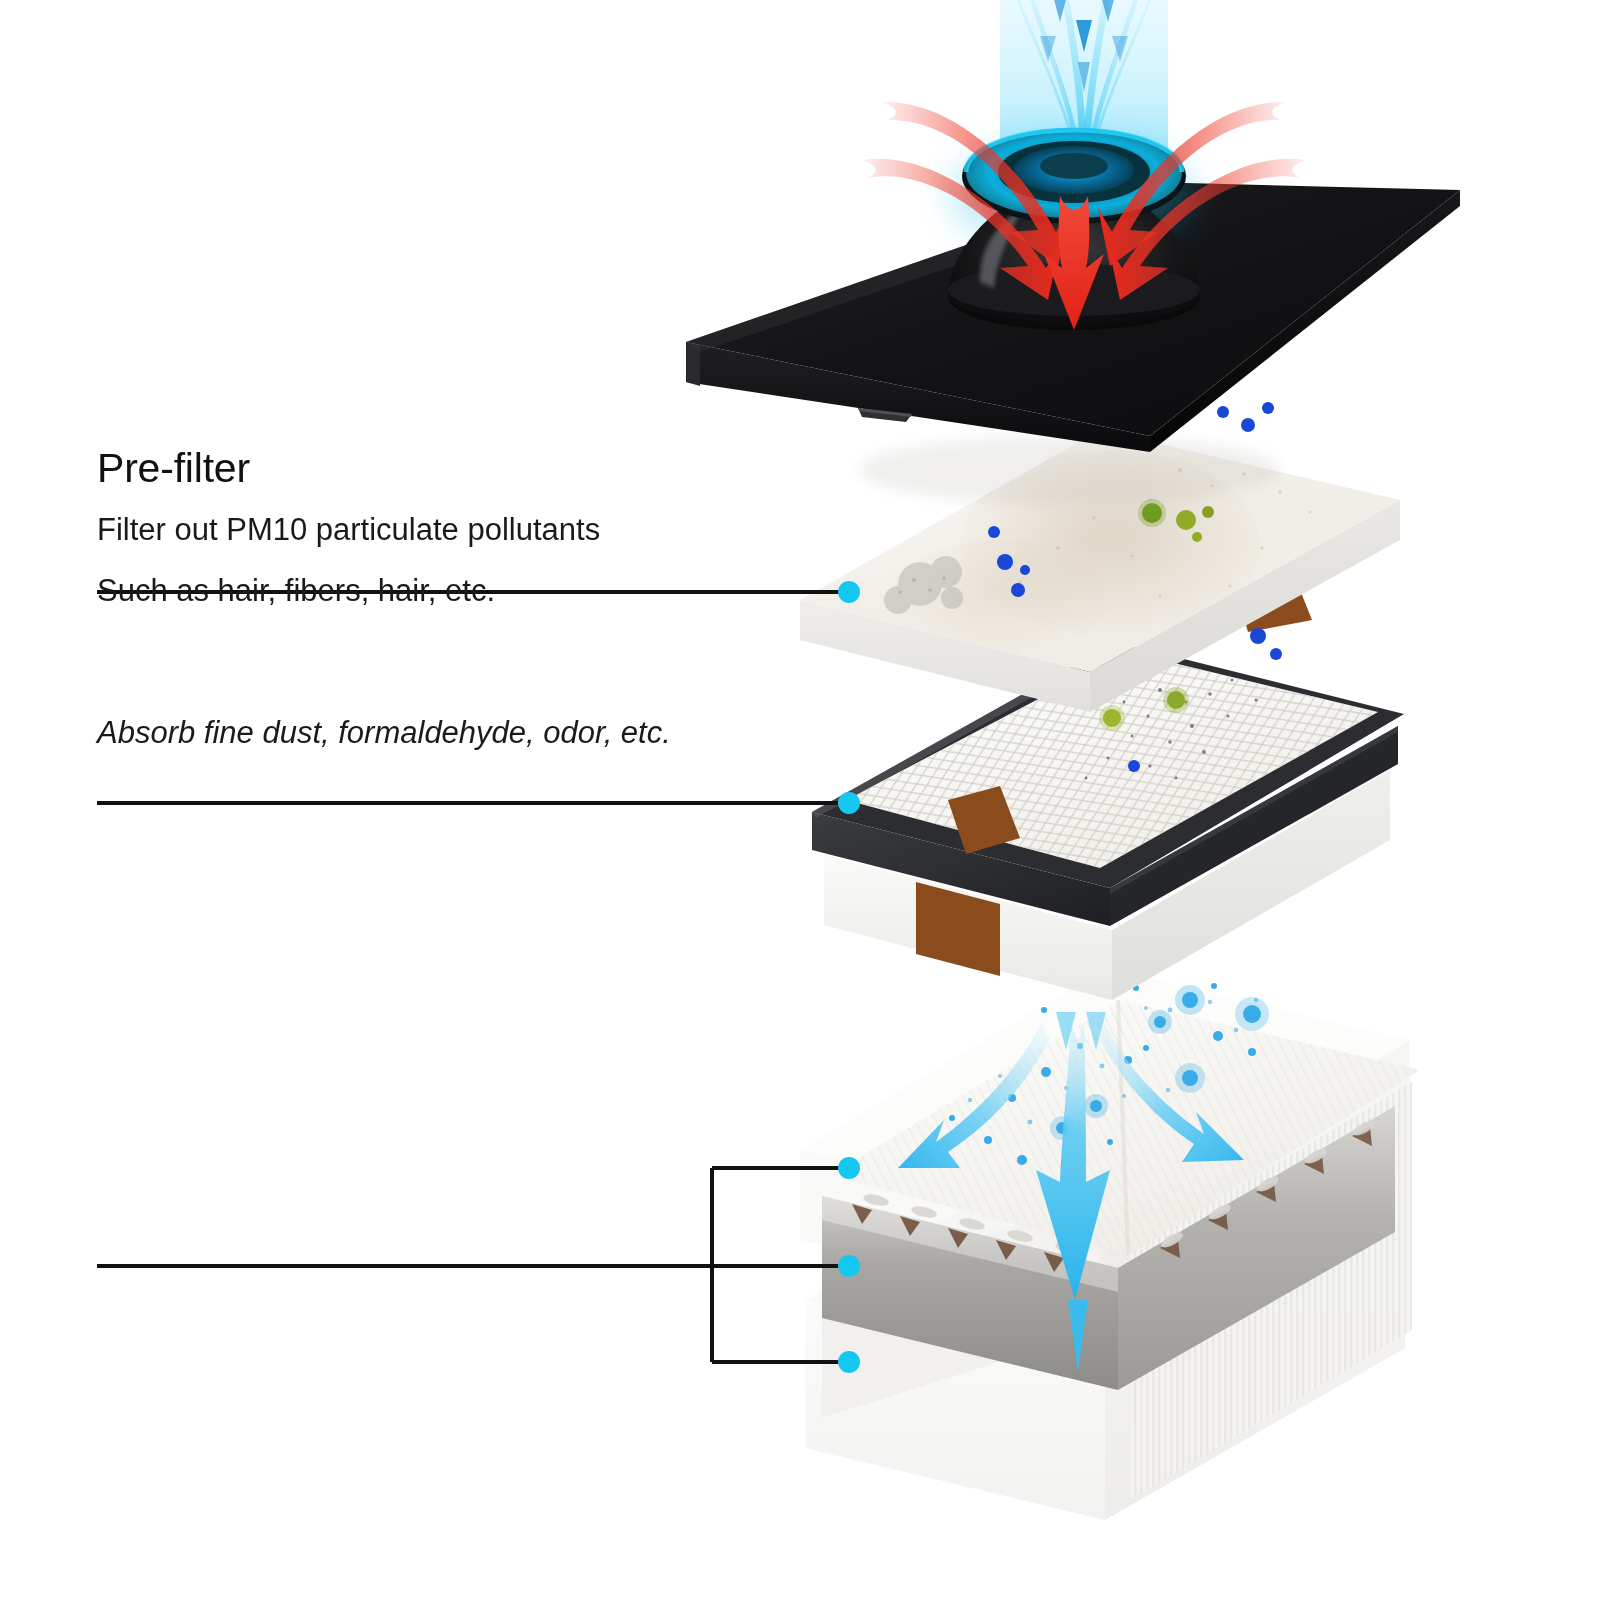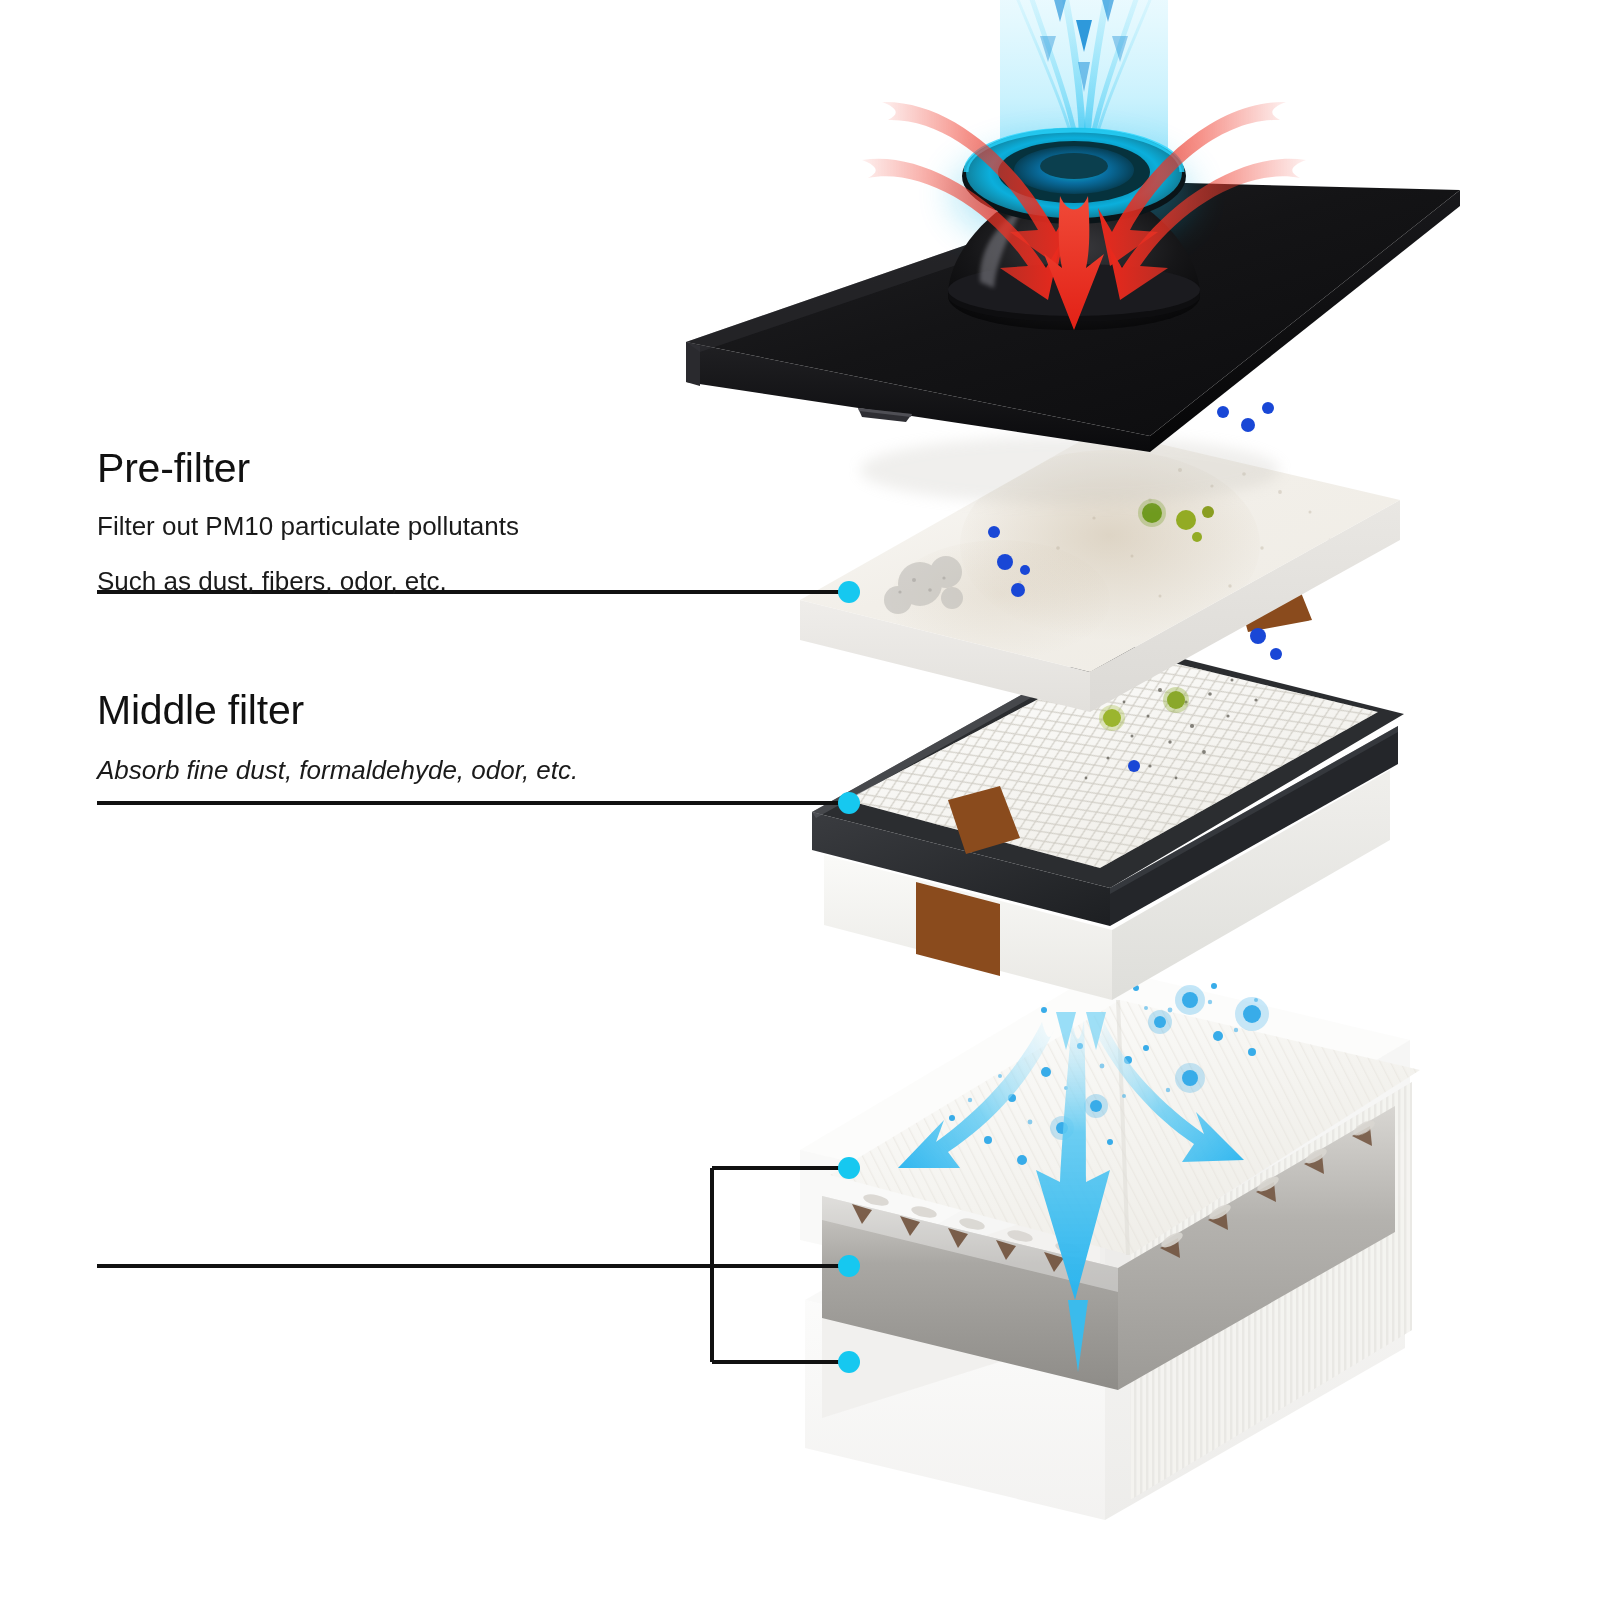--- a/index.html
+++ b/index.html
@@ -42,21 +42,21 @@
     font-size: 41px;
     font-weight: 400;
     letter-spacing: -0.2px;
     line-height: 1.0;
     color: #111111;
     white-space: nowrap;
     margin: 0;
   }
   .callout .desc {
     margin: 0;
-    font-size: 26px;
+    font-size: 31px;
     font-weight: 400;
     line-height: 1.33;
     color: #1a1a1a;
     white-space: nowrap;
   }
   #callout-prefilter   { top: 448px; }
   #callout-middle      { top: 690px; }
   #callout-main        { top: 1106px; }
 
   #callout-prefilter .desc { margin-top: 20px; }
@@ -607,22 +607,21 @@
       <line x1="712" y1="1362" x2="845" y2="1362" stroke="#111111" stroke-width="4"></line>
       <circle cx="849" cy="1168" r="11" fill="#16c8f0"></circle>
       <circle cx="849" cy="1266" r="11" fill="#16c8f0"></circle>
       <circle cx="849" cy="1362" r="11" fill="#16c8f0"></circle>
     </g>
   </svg>
 
   <div class="callout" id="callout-prefilter">
     <p class="title">Pre-filter</p>
     <p class="desc">Filter out PM10 particulate pollutants</p>
-    <p class="desc">Such as dust, fibers, odor, etc.</p>
+    <p class="desc">Such as hair, fibers, hair, etc.</p>
   </div>
 
   <div class="callout" id="callout-middle">
-    <p class="title">Middle filter</p>
     <p class="desc">Absorb fine dust, formaldehyde, odor, etc.</p>
   </div>
 
 
 </div>
 
 </body></html>

